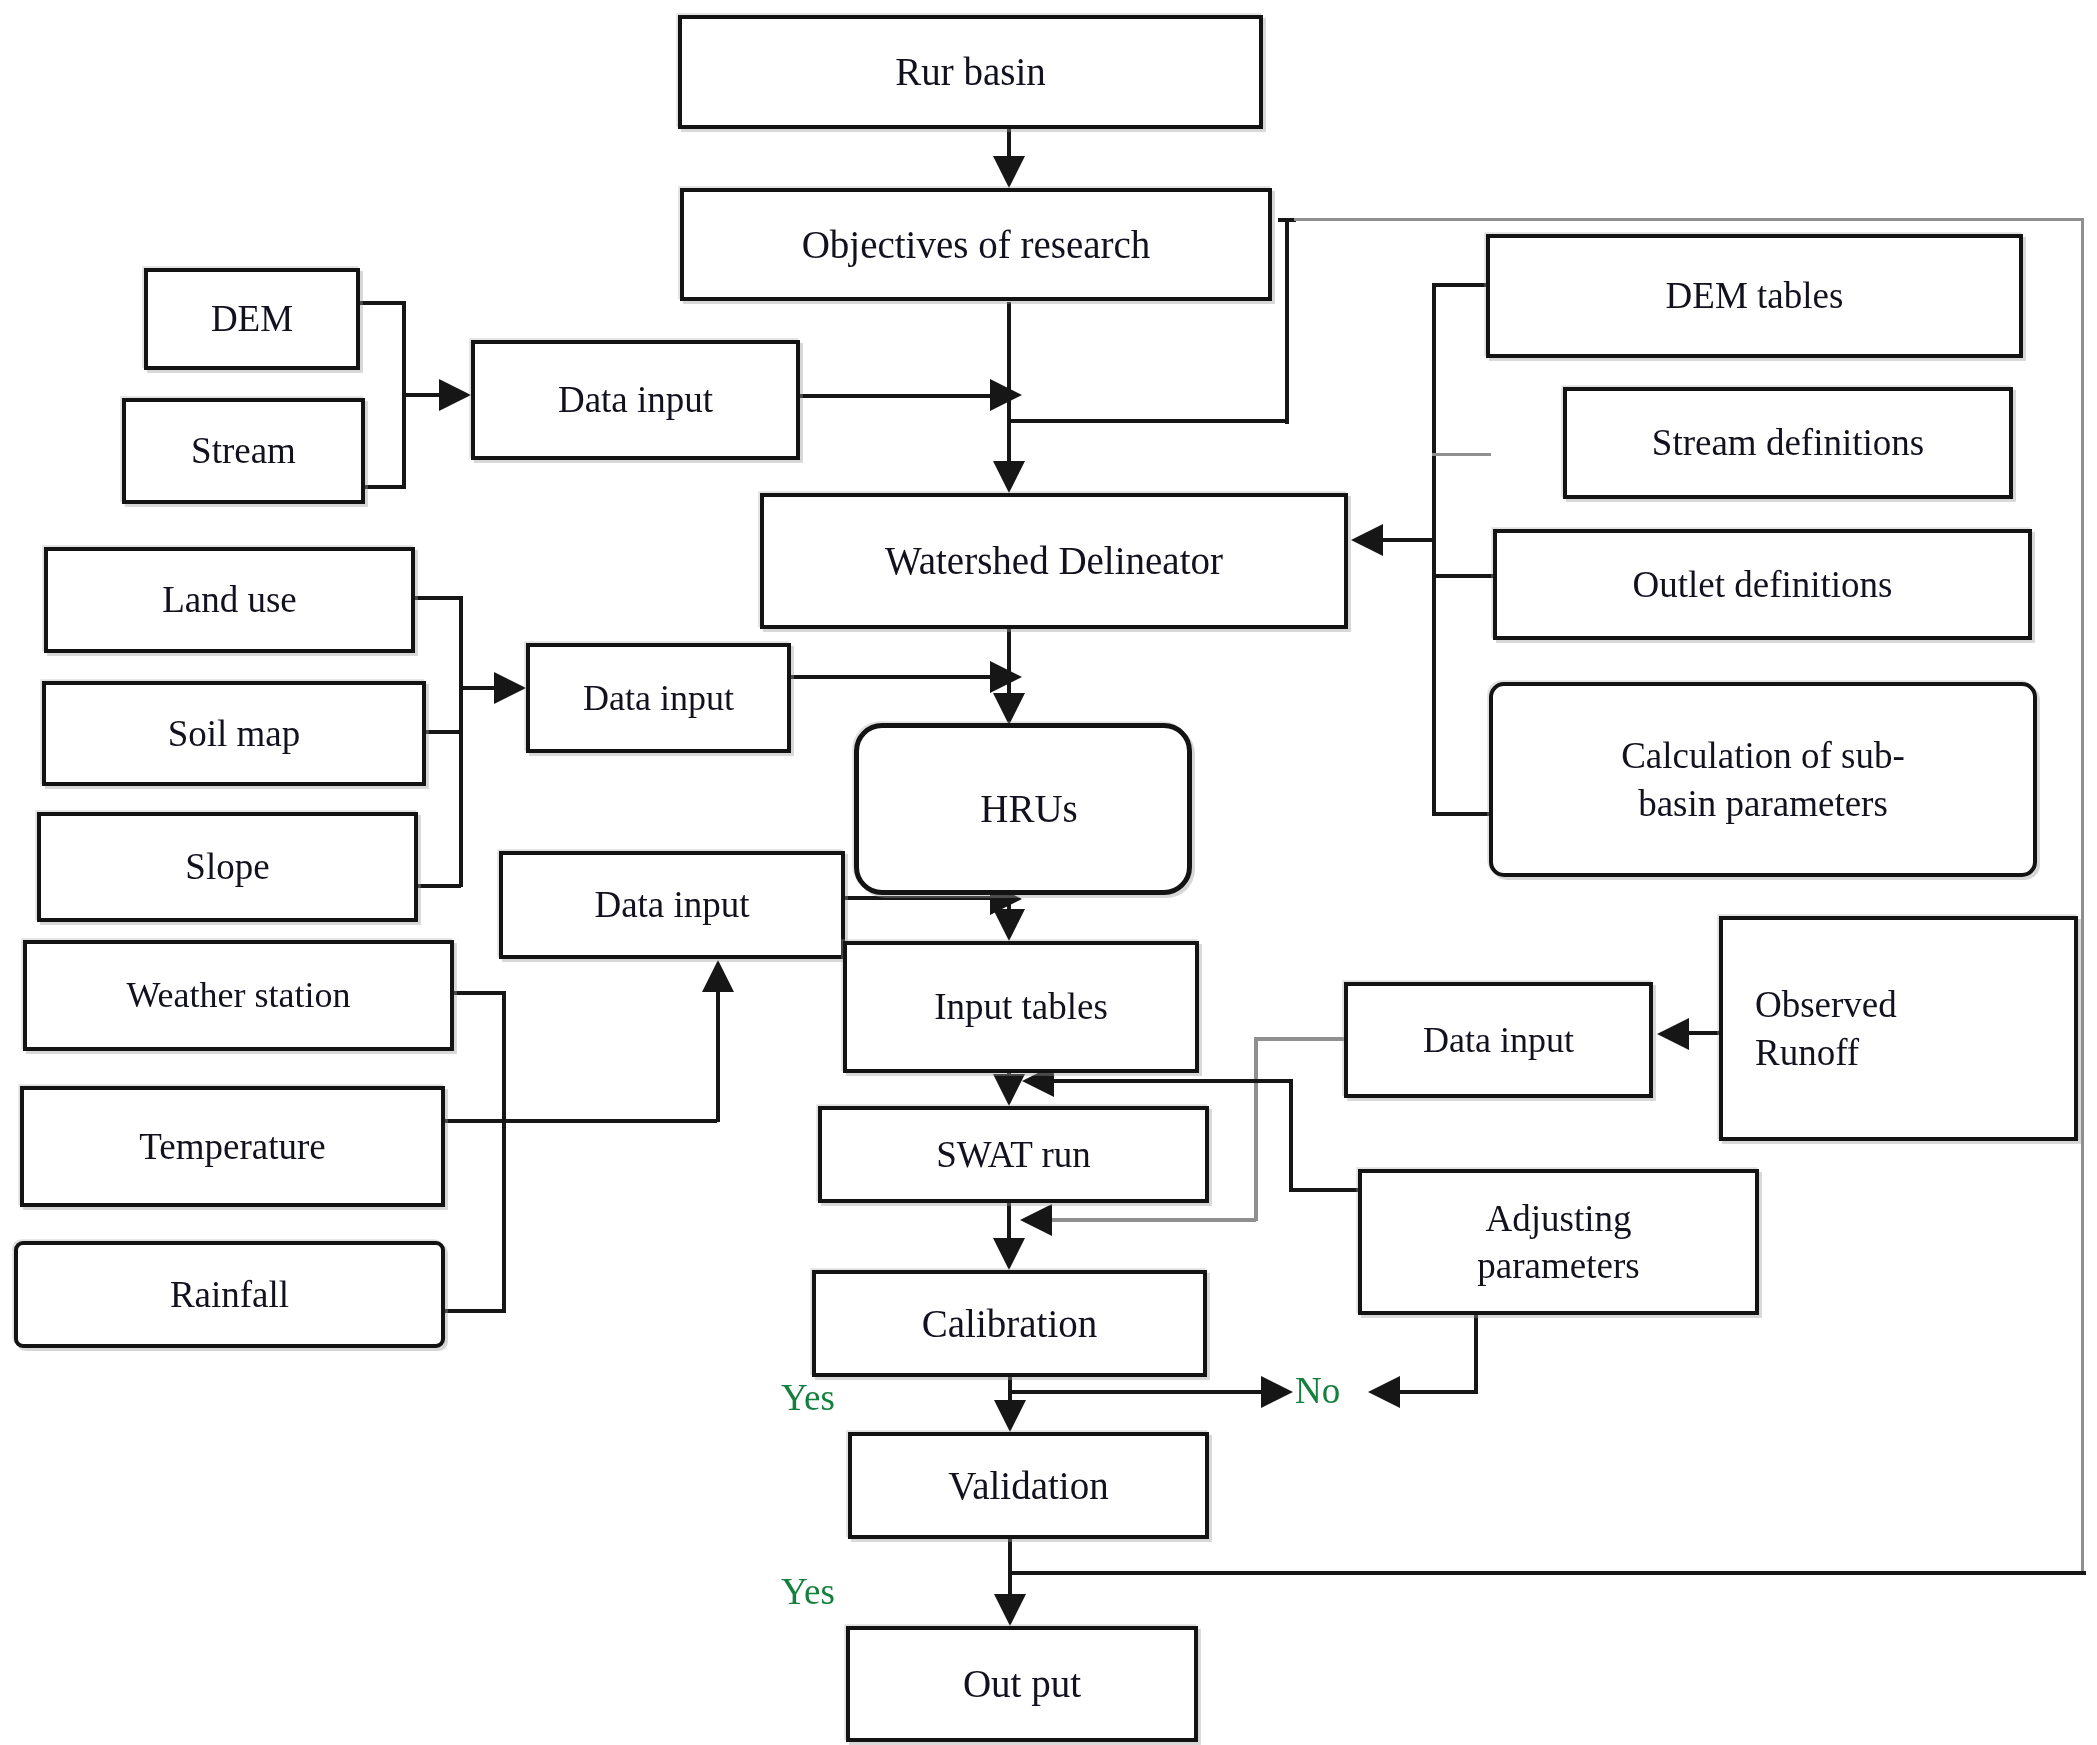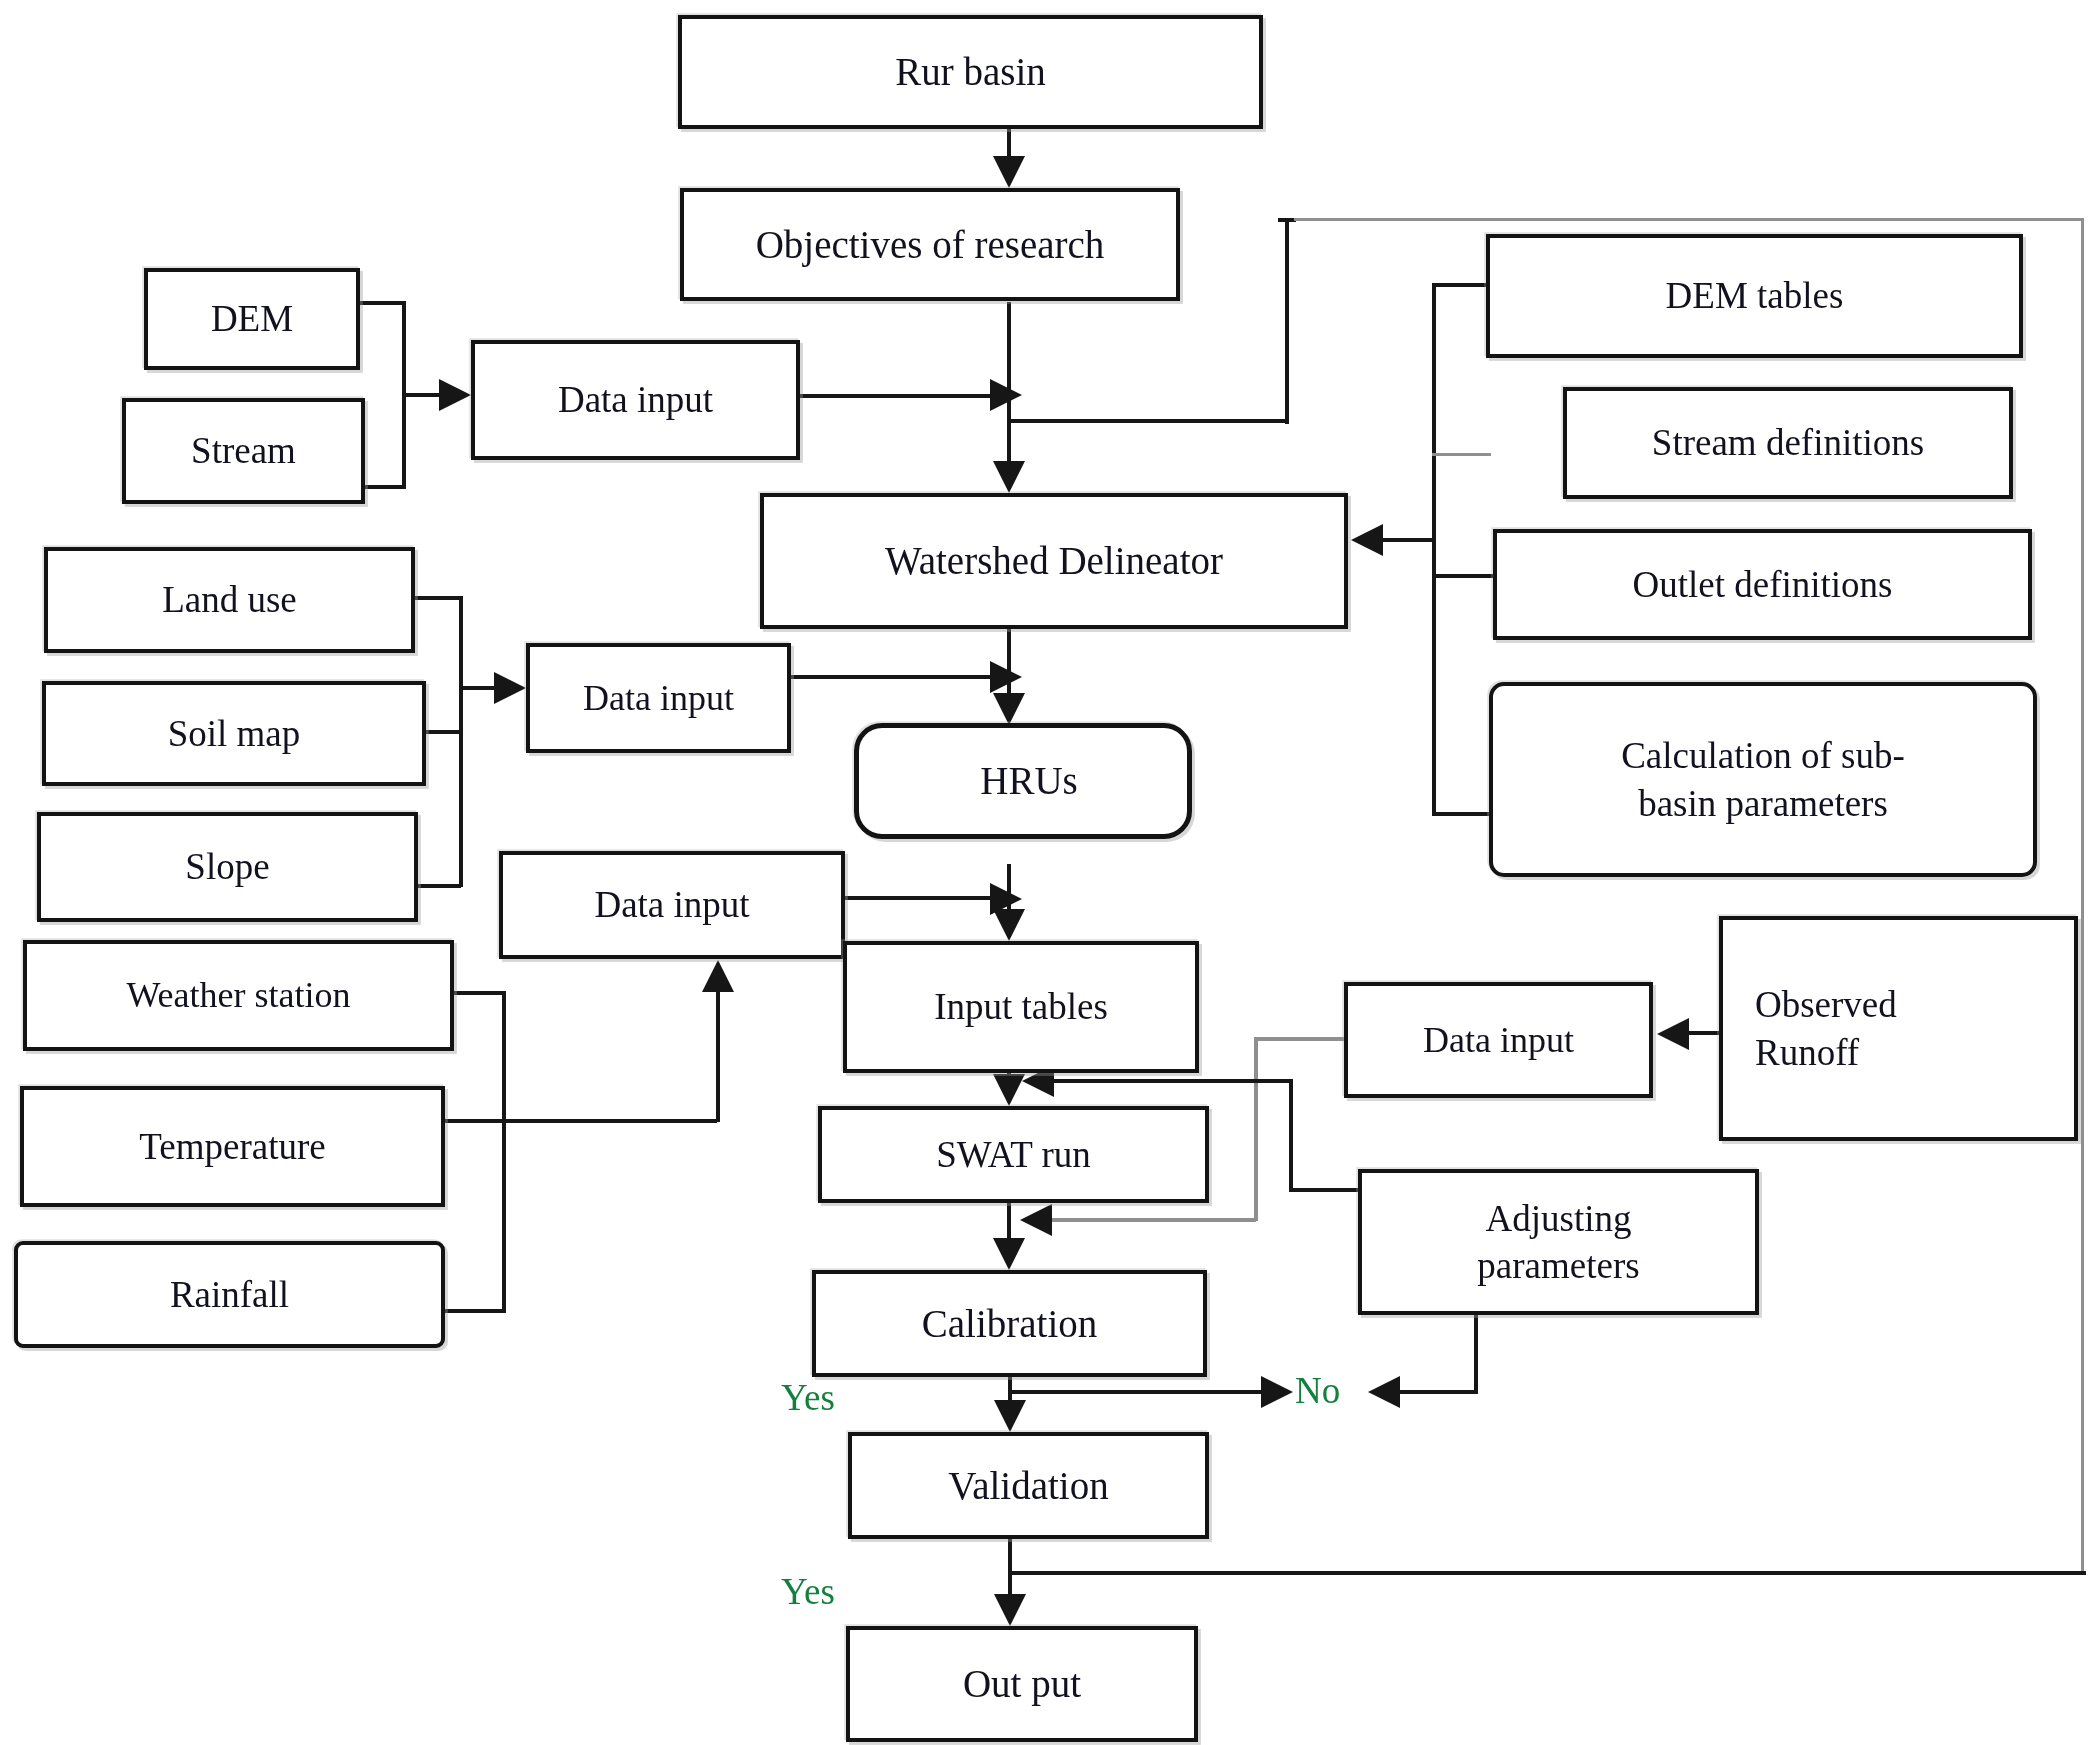--- a/index.html
+++ b/index.html
@@ -96,30 +96,30 @@
     <div class="arrow" style="left: 990px; top: 379px; border-top: 16px solid transparent; border-bottom: 16px solid transparent; border-left: 32px solid rgb(22, 22, 22);"></div>
     <div class="arrow" style="left: 990px; top: 661px; border-top: 16px solid transparent; border-bottom: 16px solid transparent; border-left: 32px solid rgb(22, 22, 22);"></div>
     <div class="arrow" style="left: 990px; top: 883px; border-top: 16px solid transparent; border-bottom: 16px solid transparent; border-left: 32px solid rgb(22, 22, 22);"></div>
     <div class="arrow" style="left: 1261px; top: 1376px; border-top: 16px solid transparent; border-bottom: 16px solid transparent; border-left: 32px solid rgb(22, 22, 22);"></div>
     <div class="arrow" style="left: 1657px; top: 1018px; border-top: 16px solid transparent; border-bottom: 16px solid transparent; border-right: 32px solid rgb(22, 22, 22);"></div>
     <div class="arrow" style="left: 1022px; top: 1065px; border-top: 16px solid transparent; border-bottom: 16px solid transparent; border-right: 32px solid rgb(22, 22, 22);"></div>
     <div class="arrow" style="left: 1020px; top: 1204px; border-top: 16px solid transparent; border-bottom: 16px solid transparent; border-right: 32px solid rgb(22, 22, 22);"></div>
     <div class="arrow" style="left: 1368px; top: 1376px; border-top: 16px solid transparent; border-bottom: 16px solid transparent; border-right: 32px solid rgb(22, 22, 22);"></div>
     <div class="arrow" style="left: 1351px; top: 524px; border-top: 16px solid transparent; border-bottom: 16px solid transparent; border-right: 32px solid rgb(22, 22, 22);"></div>
     <div class="node" style="left: 678px; top: 14.6px; width: 585px; height: 114px; font-size: 39px;"><span>Rur basin</span></div>
-    <div class="node" style="left: 680px; top: 188px; width: 500px; height: 113px; font-size: 39px;"><span>Objectives of research</span></div>
+    <div class="node" style="left: 680px; top: 188px; width: 592px; height: 113px; font-size: 39px;"><span>Objectives of research</span></div>
     <div class="node" style="left: 144px; top: 268px; width: 216px; height: 102px; font-size: 37px;"><span>DEM</span></div>
     <div class="node" style="left: 122px; top: 398px; width: 243px; height: 106px; font-size: 37px;"><span>Stream</span></div>
     <div class="node" style="left: 471px; top: 340px; width: 329px; height: 120px; font-size: 37px;"><span>Data input</span></div>
     <div class="node" style="left: 760px; top: 493px; width: 588px; height: 136px; font-size: 39px;"><span>Watershed Delineator</span></div>
     <div class="node" style="left: 44px; top: 547px; width: 371px; height: 106px; font-size: 37px;"><span>Land use</span></div>
     <div class="node" style="left: 42px; top: 681px; width: 384px; height: 105px; font-size: 37px;"><span>Soil map</span></div>
     <div class="node" style="left: 37px; top: 812px; width: 381px; height: 110px; font-size: 37px;"><span>Slope</span></div>
     <div class="node" style="left: 526px; top: 643px; width: 265px; height: 110px; font-size: 36px;"><span>Data input</span></div>
-    <div class="node rounded" style="left: 854px; top: 723px; width: 338px; height: 116px; font-size: 39px; padding-left: 12px;"><span>HRUs</span></div>
+    <div class="node rounded" style="left: 854px; top: 723px; width: 338px; height: 172px; font-size: 39px; padding-left: 12px;"><span>HRUs</span></div>
     <div class="node" style="left: 499px; top: 851px; width: 346px; height: 108px; font-size: 37px;"><span>Data input</span></div>
     <div class="node" style="left: 843px; top: 941px; width: 356px; height: 132px; font-size: 37px;"><span>Input tables</span></div>
     <div class="node" style="left: 818px; top: 1106px; width: 391px; height: 97px; font-size: 37px;"><span>SWAT run</span></div>
     <div class="node" style="left: 23px; top: 940px; width: 431px; height: 111px; font-size: 36px;"><span>Weather station</span></div>
     <div class="node" style="left: 20px; top: 1086px; width: 425px; height: 121px; font-size: 37px;"><span>Temperature</span></div>
     <div class="node" style="left: 14px; top: 1241px; width: 431px; height: 107px; font-size: 37px; border-radius: 9px;"><span>Rainfall</span></div>
     <div class="node" style="left: 812px; top: 1270px; width: 395px; height: 107px; font-size: 39px;"><span>Calibration</span></div>
     <div class="node" style="left: 848px; top: 1432px; width: 361px; height: 107px; font-size: 39px;"><span>Validation</span></div>
     <div class="node" style="left: 846px; top: 1626px; width: 352px; height: 116px; font-size: 39px;"><span>Out put</span></div>
     <div class="node" style="left: 1486px; top: 234px; width: 537px; height: 124px; font-size: 37px;"><span>DEM tables</span></div>

